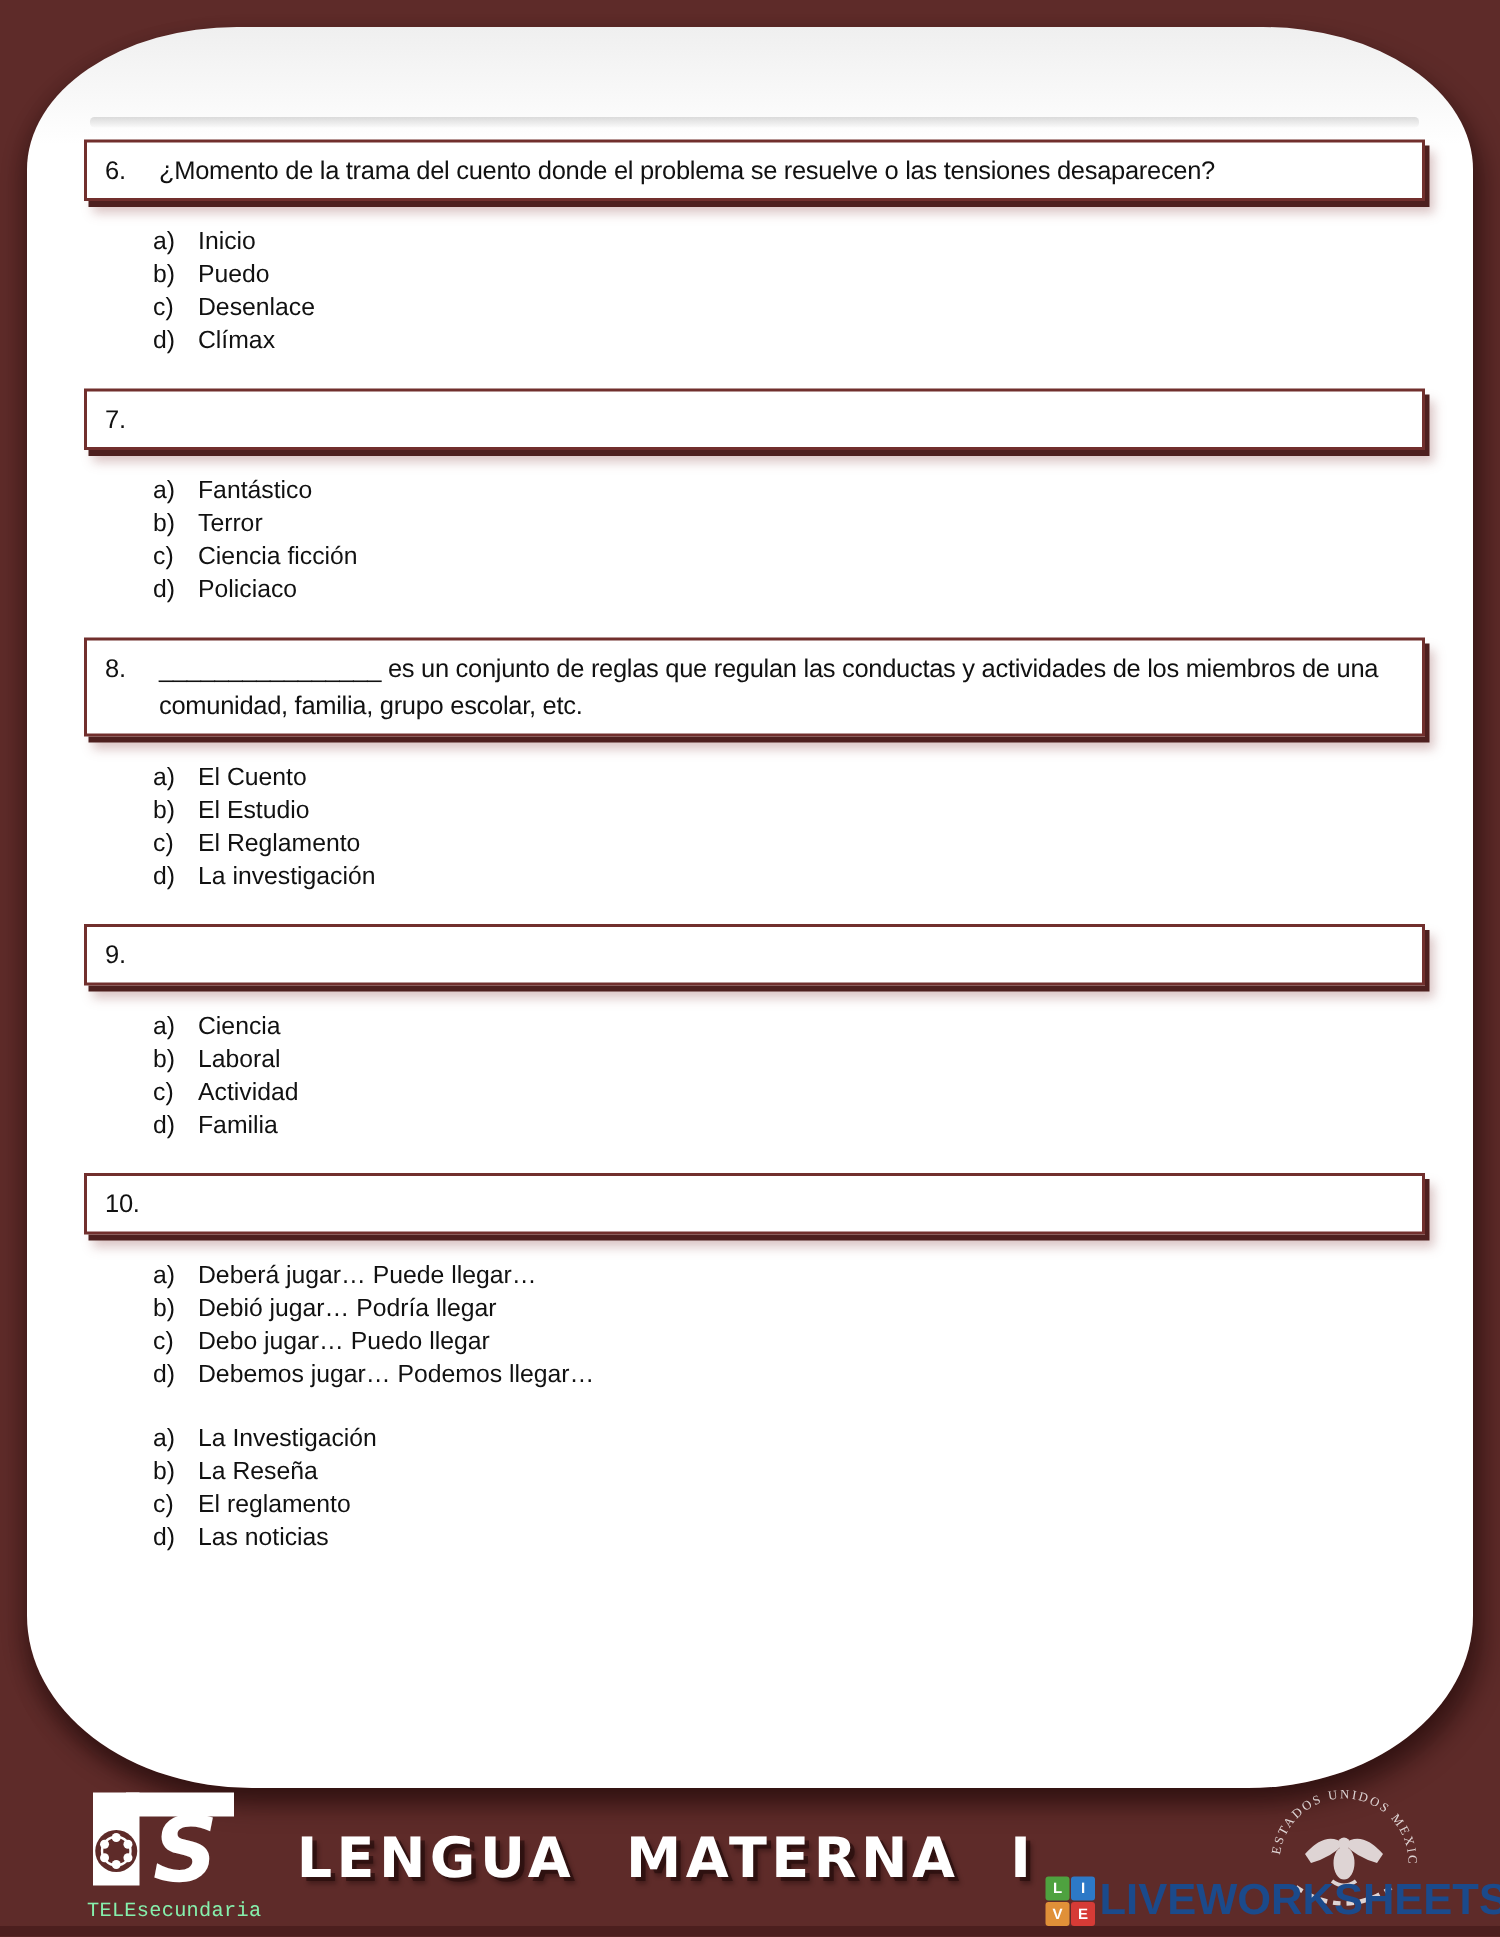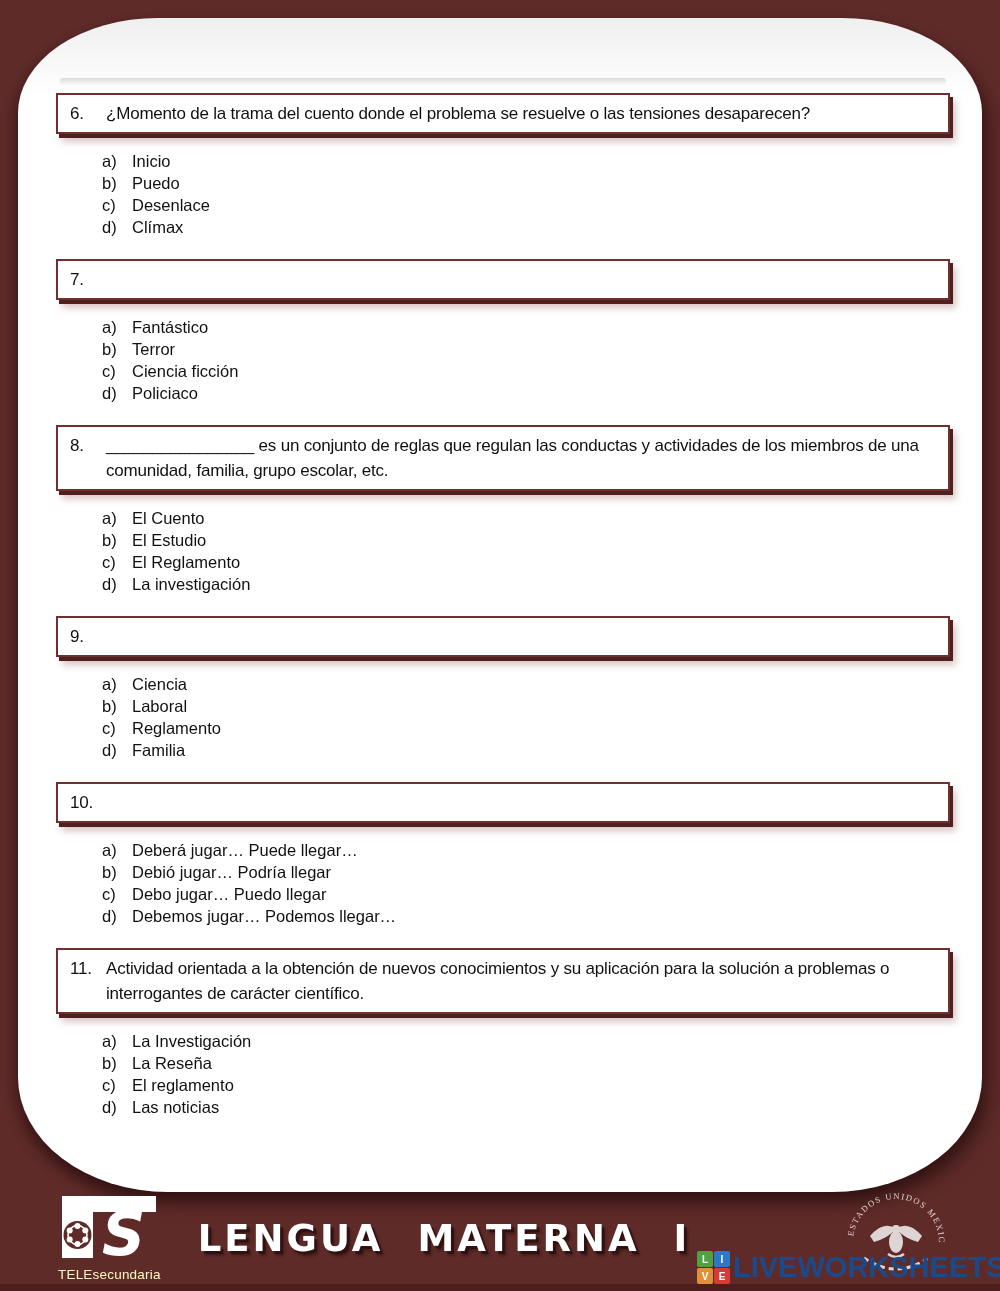--- a/index.html
+++ b/index.html
@@ -40,21 +40,21 @@
   .option .letter { flex:none; width:30px; }
   .footer {
     position:absolute; left:0; top:1192px; width:1000px; height:92px;
     display:flex; align-items:center;
   }
   .bottom-strip {
     position:absolute; left:0; bottom:0; width:1000px; height:7px;
     background:#4c1f1e;
   }
   .ts-block { flex:none; margin-left:58px; width:130px; text-align:left; }
-  .ts-label { color:#fef9c3; font-size:13.5px; margin-top:4px; letter-spacing:.2px; }
+  .ts-label { color:#86efac; font-size:13.5px; margin-top:4px; letter-spacing:.2px;font-family:Liberation Mono, monospace; }
   .subject-title {
     flex:1; text-align:center;
     color:#fff; font-weight:bold; 
     font-size:37px; letter-spacing:3px; word-spacing:18px;
     text-shadow:3px 3px 0 rgba(30,8,8,.55), 4px 5px 3px rgba(20,5,5,.35);
     font-family:"DejaVu Sans", sans-serif;
     white-space:nowrap;
   }
   .footer-right { flex:none; position:relative; width:300px; height:92px; }
   .seal { position:absolute; right:48px; top:-8px; opacity:.8; }
@@ -179,21 +179,21 @@
           <span class="otext">Ciencia</span>
         </div>
 
         <div class="option">
           <span class="letter">b)</span>
           <span class="otext">Laboral</span>
         </div>
 
         <div class="option">
           <span class="letter">c)</span>
-          <span class="otext">Reglamento</span>
+          <span class="otext">Actividad</span>
         </div>
 
         <div class="option">
           <span class="letter">d)</span>
           <span class="otext">Familia</span>
         </div>
       </div>
   </section>
 
   <section class="question">
@@ -218,24 +218,20 @@
         </div>
 
         <div class="option">
           <span class="letter">d)</span>
           <span class="otext">Debemos jugar… Podemos llegar…</span>
         </div>
       </div>
   </section>
 
   <section class="question">
-    <div class="qbox">
-      <span class="qnum">11.</span>
-      <span class="qtext">Actividad orientada a la obtención de nuevos conocimientos y su aplicación para la solución a problemas o interrogantes de carácter científico.</span>
-    </div>
     <div class="options">
 
         <div class="option">
           <span class="letter">a)</span>
           <span class="otext">La Investigación</span>
         </div>
 
         <div class="option">
           <span class="letter">b)</span>
           <span class="otext">La Reseña</span>

